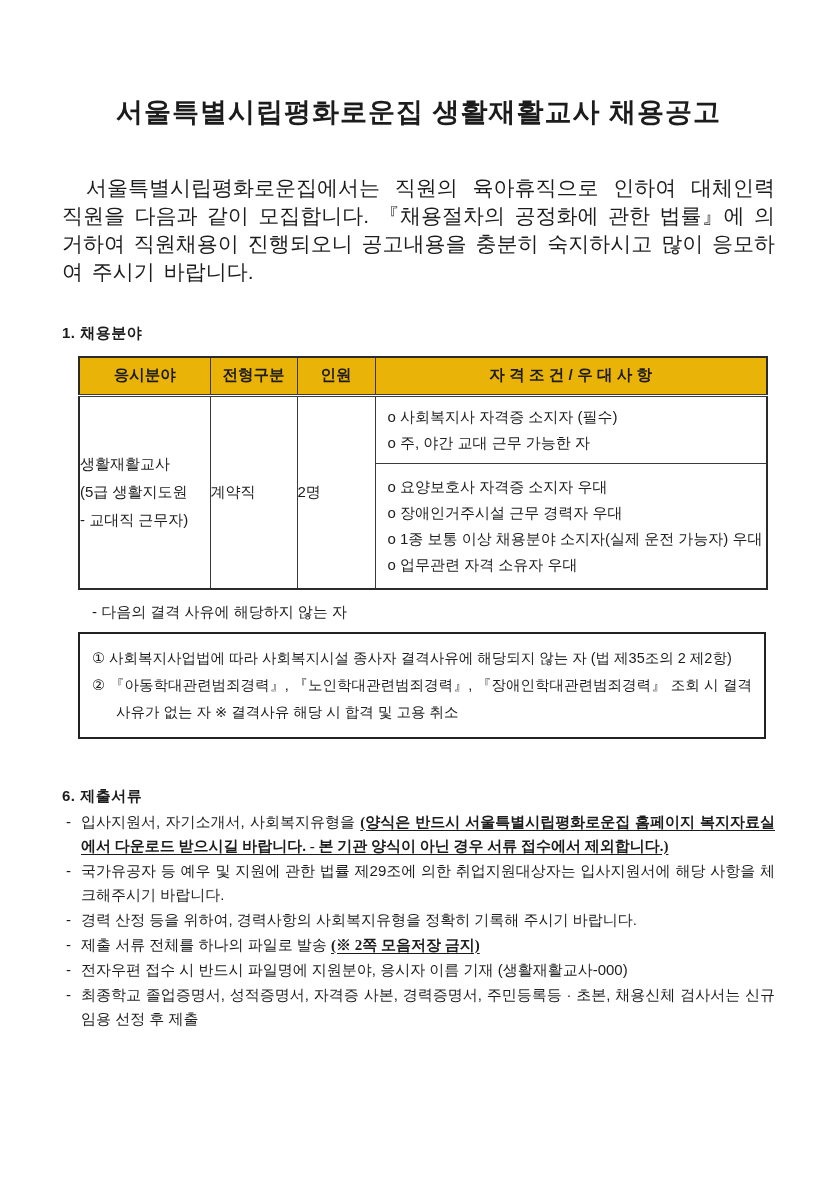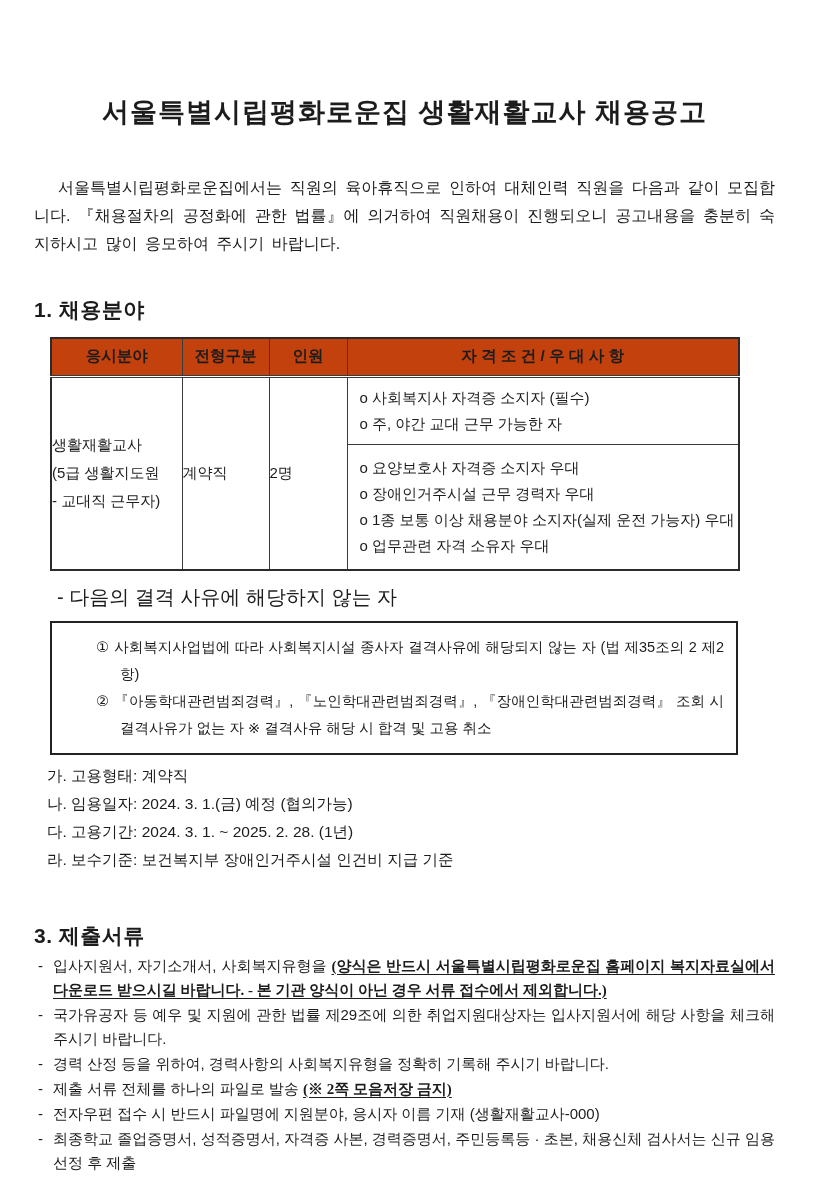--- a/index.html
+++ b/index.html
@@ -4,41 +4,41 @@
 <style>
   * { box-sizing: border-box; margin: 0; padding: 0; }
   html, body { background: #ffffff; }
   body {
     width: 835px; height: 1181px;
     margin: 0 auto;
     font-family: "Liberation Sans", "DejaVu Sans", sans-serif;
     color: #1c1c1c;
     overflow: hidden;
   }
-  .page { padding: 94px 60px 0 34px; width: 835px; height: 1181px; }
+  .page { padding: 94px 60px 0 62px; width: 835px; height: 1181px; }
 
   .doc-title {
     text-align: center;
     font-size: 27px;
     font-weight: bold;
     letter-spacing: 1px;
     margin-bottom: 44px;
     white-space: nowrap;
   }
 
   .intro {
-    font-size: 16px;
+    font-size: 21px;
     line-height: 28px;
     text-align: justify;
     text-indent: 24px;
     word-spacing: 3px;
   }
 
   .sec-heading {
-    font-size: 21px;
+    font-size: 15px;
     font-weight: bold;
     letter-spacing: 0.5px;
   }
   .sec-heading.h1 { margin-top: 38px; }
   .sec-heading.h2 { margin-top: 38px; }
   .sec-heading.h3 { margin-top: 48px; }
 
   
   table.recruit {
     border-collapse: collapse;
@@ -47,49 +47,49 @@
     margin: 13px 0 0 16px;
     border: 2px solid #2b2b2b;
   }
   table.recruit th, table.recruit td {
     border: 1px solid #3a3a3a;
     font-size: 15px;
     vertical-align: middle;
   }
   table.recruit th {
     height: 38px;
-    background: #c2410c;
+    background: #eab308;
     font-weight: bold;
     font-size: 15.5px;
     border-bottom: 3px double #3a3a3a;
     text-align: center;
   }
   td.center-cell {
     text-align: left;
     line-height: 28px;
     white-space: pre-line;
   }
   td.qual-cell { padding: 7px 12px; }
   td.qual-cell.tall { padding: 10px 12px; }
   .qual-line { line-height: 26px; white-space: nowrap; }
 
   .note-line {
-    margin: 13px 0 0 23px;
-    font-size: 20px;
+    margin: 13px 0 0 30px;
+    font-size: 15px;
   }
 
   .disq-box {
     width: 688px;
     margin: 10px 0 0 16px;
     border: 2px solid #222;
     padding: 11px 12px;
     font-size: 14.5px;
     line-height: 27px;
   }
-  .box-line { padding-left: 24px; text-indent: -24px; text-align: justify; margin-left: 32px; }
+  .box-line { padding-left: 24px; text-indent: -24px; text-align: justify; }
 
   
   .s2-list { margin: 7px 0 0 13px; font-size: 15.5px; }
   .s2-item { line-height: 28px; }
 
   
   .s3-list { margin: 4px 0 0 4px; font-size: 15px; }
   .bullet { display: flex; align-items: flex-start; }
   .bullet .dash { width: 15px; flex: none; line-height: 24px; }
   .bullet .btext { flex: 1; line-height: 24px; text-align: justify; padding-bottom: 1px; }
@@ -142,28 +142,22 @@
   </tbody>
     </table>
 
   <div class="note-line">- 다음의 결격 사유에 해당하지 않는 자</div>
 
   <div class="disq-box">
     <div class="box-line">① 사회복지사업법에 따라 사회복지시설 종사자 결격사유에 해당되지 않는 자 (법 제35조의 2 제2항)</div>
     <div class="box-line">② 『아동학대관련범죄경력』, 『노인학대관련범죄경력』, 『장애인학대관련범죄경력』 조회 시 결격사유가 없는 자  ※ 결격사유 해당 시 합격 및 고용 취소</div>
   </div>
 
-  <div class="s2-list">
-    <div class="s2-item">가. 고용형태: 계약직</div>
-    <div class="s2-item">나. 임용일자: 2024. 3. 1.(금) 예정 (협의가능)</div>
-    <div class="s2-item">다. 고용기간: 2024. 3. 1. ~ 2025. 2. 28. (1년)</div>
-    <div class="s2-item">라. 보수기준: 보건복지부 장애인거주시설 인건비 지급 기준</div>
-  </div>
 
-  <div class="sec-heading h3">3. 제출서류</div>
+  <div class="sec-heading h3">6. 제출서류</div>
   <div class="s3-list">
 
     <div class="bullet">
       <span class="dash">-</span>
       <div class="btext"><span>입사지원서, 자기소개서, 사회복지유형을 </span><span class="emph">(양식은 반드시 서울특별시립평화로운집 홈페이지 복지자료실에서 다운로드 받으시길 바랍니다. - 본 기관 양식이 아닌 경우 서류 접수에서 제외합니다.)</span></div>
     </div>
 
     <div class="bullet">
       <span class="dash">-</span>
       <div class="btext"><span>국가유공자 등 예우 및 지원에 관한 법률 제29조에 의한 취업지원대상자는 입사지원서에 해당 사항을 체크해주시기 바랍니다.</span><span class="emph"></span></div>

